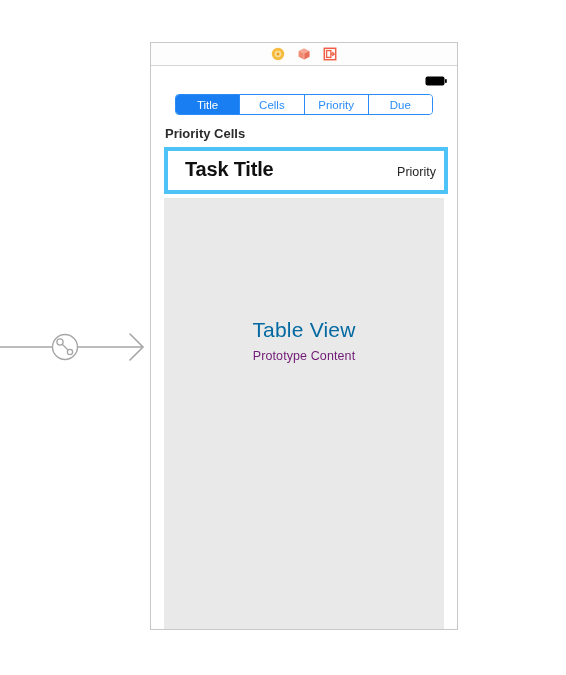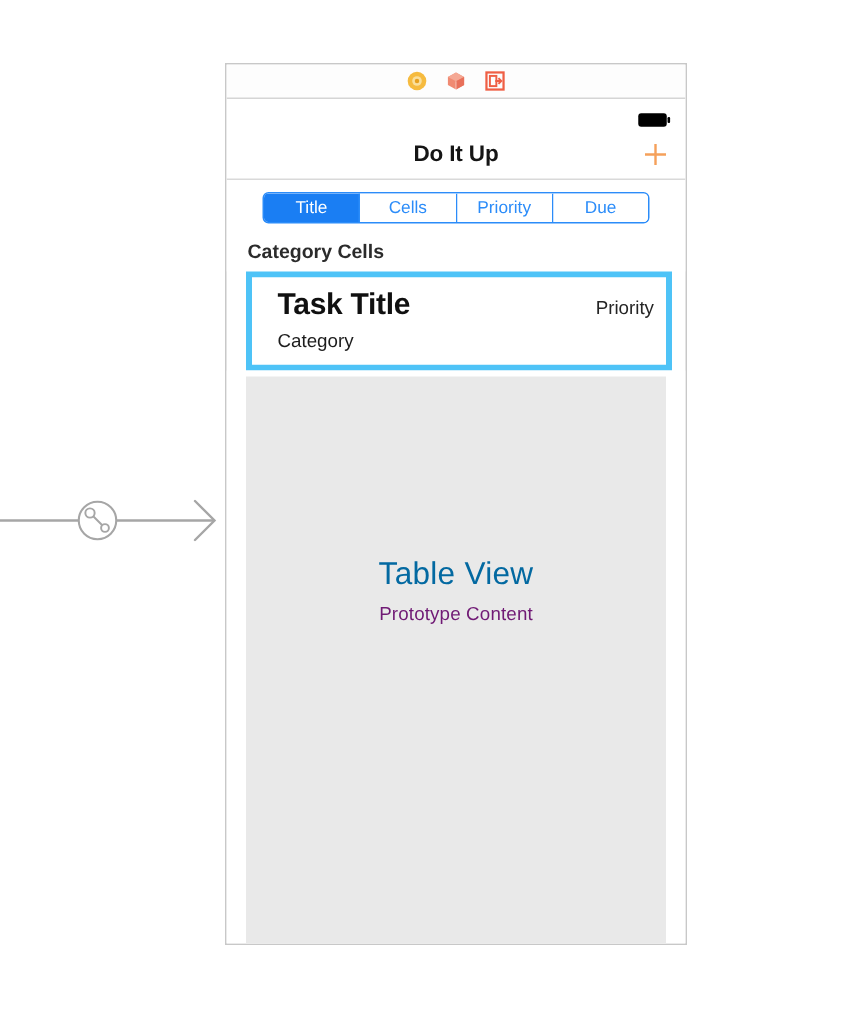--- a/index.html
+++ b/index.html
@@ -298,49 +298,39 @@
 
     <div id="status-bar">
       <span id="battery-icon">
         <svg width="22" height="10" viewBox="0 0 22 10">
           <rect x="0.5" y="0.5" width="19" height="9" rx="2" ry="2" fill="#000000"></rect>
           <rect x="20" y="3" width="1.8" height="4" rx="0.8" ry="0.8" fill="#000000"></rect>
         </svg>
       </span>
     </div>
 
-    <div id="nav-bar">
-      <span id="nav-title">Do It Up</span>
-      <span id="add-button">
-        <svg width="20" height="20" viewBox="0 0 20 20">
-          <line x1="10" y1="3" x2="10" y2="17" stroke="#f5a05a" stroke-width="1.6"></line>
-          <line x1="3" y1="10" x2="17" y2="10" stroke="#f5a05a" stroke-width="1.6"></line>
-        </svg>
-      </span>
-    </div>
 
     <div id="segmented-wrap">
       <div id="segmented-control">
         <div class="segment selected">Title</div>
         <div class="segment">Cells</div>
         <div class="segment">Priority</div>
         <div class="segment">Due</div>
       </div>
     </div>
 
-    <div id="prototype-header">Category Cells</div>
+    <div id="prototype-header">Priority Cells</div>
 
     <div id="prototype-cell-selection">
       <div id="prototype-cell">
         <div id="cell-body">
           <div id="cell-title-row">
             <span id="cell-title">Task Title</span>
             <span id="cell-priority">Priority</span>
           </div>
-          <div id="cell-category">Category</div>
         </div>
       </div>
     </div>
 
     <div id="below-cell">
       <div id="table-view">
         <div id="table-view-inner">
           <div id="table-view-title">Table View</div>
           <div id="table-view-subtitle">Prototype Content</div>
         </div>

